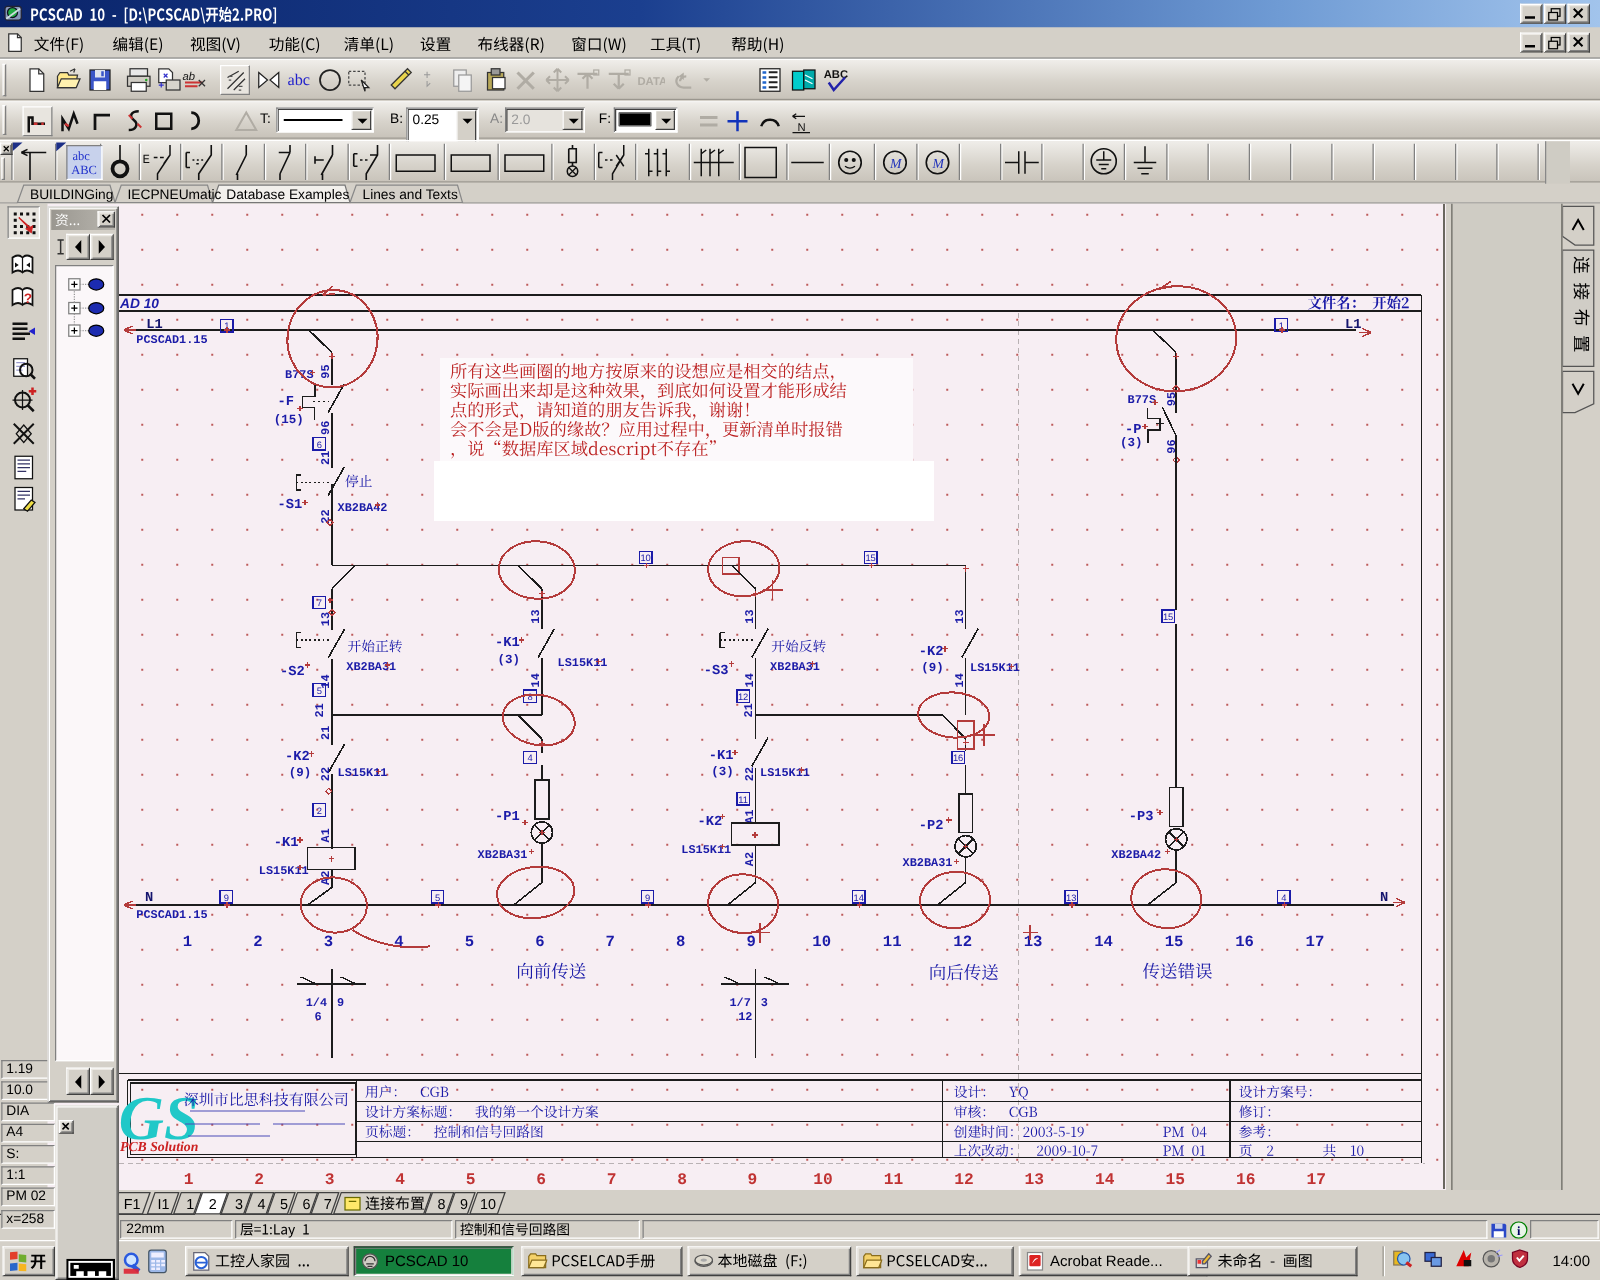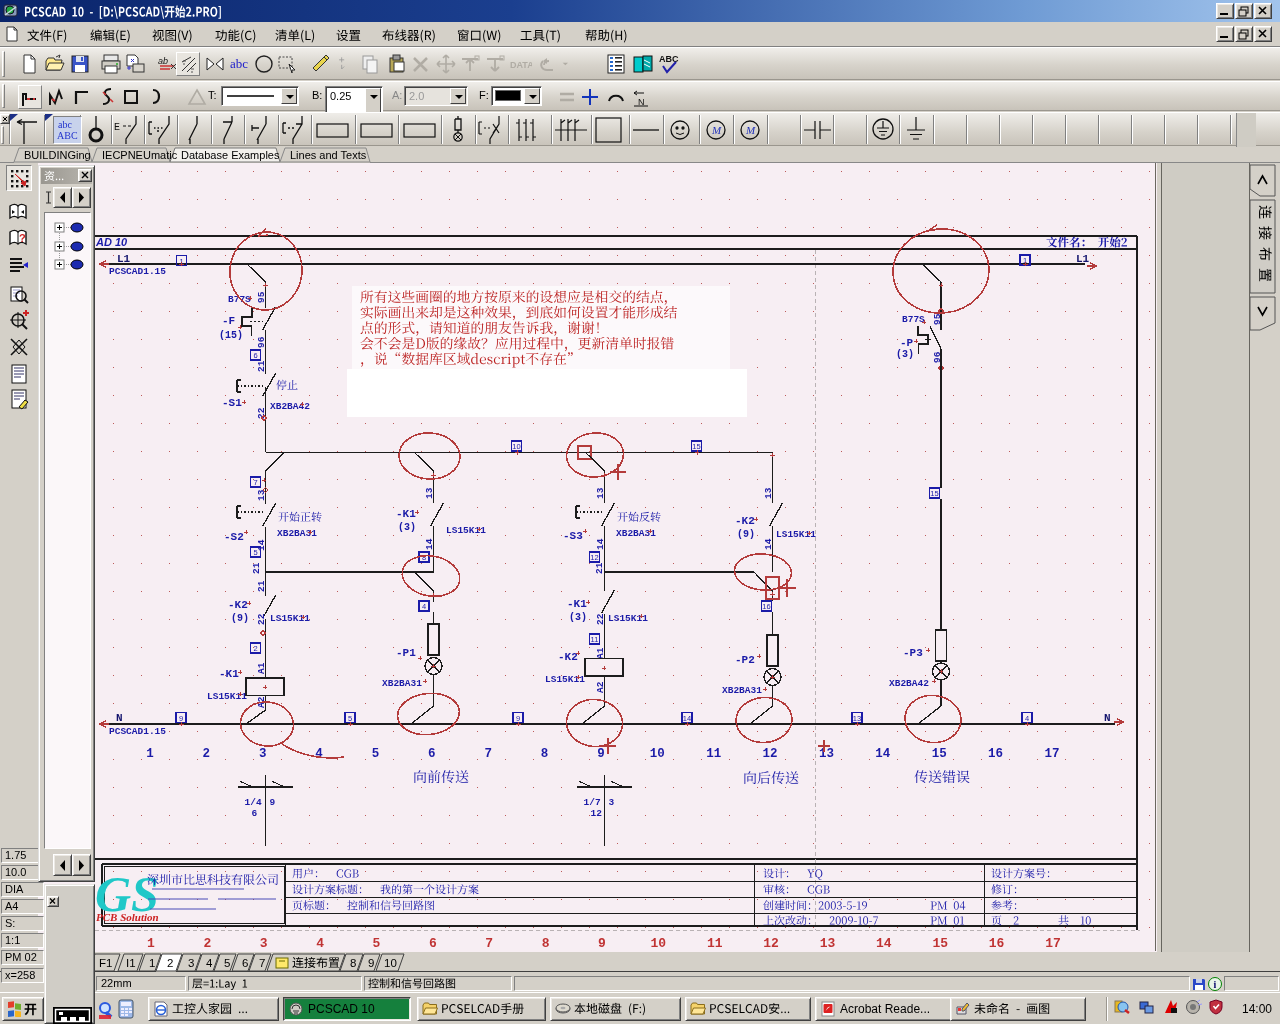--- a/index.html
+++ b/index.html
@@ -119,21 +119,21 @@
       </svg>
     </div>
     <div class="ticon" style="left:123px;">
       <svg width="24" height="24" viewBox="0 0 24 24">
         <path d="M4 3 h8 l3 3 v8 h-11 z" fill="#fff" stroke="#333"></path>
         <path d="M8 7 l3 3 m0 -3 l-3 3" stroke="#33c"></path>
         <rect x="10" y="12" width="11" height="8" fill="#d8d4cc" stroke="#333"></rect>
         <path d="M4 16 l4 0 m-2 -2 l0 4" stroke="#33c"></path>
       </svg>
     </div>
-    <div class="ticon" style="left:156px;text-align:center;">
+    <div class="ticon" style="left:144px;text-align:center;">
       <svg width="24" height="24" viewBox="0 0 24 24">
         <text x="2" y="12" font-size="9" font-style="italic" fill="#111">ab</text>
         <path d="M4 14 l14 0 m-14 3 l10 0" stroke="#c33" stroke-width="1.5"></path>
         <path d="M15 12 l5 5 m0 -5 l-5 5" stroke="#333"></path>
       </svg>
     </div>
     <div class="ticon" style="left:176px;background:#e8e5df;border:1px solid;border-color:#fff #808080 #808080 #fff;">
       <svg width="24" height="24" viewBox="0 0 24 24">
         <g stroke="#333">
           <path d="M5 18 L18 5 m-13 4 L14 4 m-4 15 L19 10"></path>
@@ -984,21 +984,21 @@
       <rect x="0" y="0" width="39" height="17" fill="#000"></rect>
       <rect x="2.5" y="2.5" width="34" height="12" fill="none" stroke="#fff" stroke-width="1.5"></rect>
       <rect x="8" y="10" width="6" height="4" fill="#fff"></rect>
       <rect x="17" y="10" width="6" height="4" fill="#fff"></rect>
       <rect x="26" y="10" width="6" height="4" fill="#fff"></rect>
       <rect x="6" y="5" width="4" height="3" fill="#fff"></rect>
     </svg>
 </div>
 
 <div id="statusstack">
- <div class="scell">1.75</div>
+ <div class="scell">1.19</div>
  <div class="scell">10.0</div>
  <div class="scell">DIA</div>
  <div class="scell">A4</div>
  <div class="scell">S:</div>
  <div class="scell">1:1</div>
  <div class="scell">PM 02</div>
  <div class="scell" style="margin-top:3px">x=258</div>
 </div>
 
 <div id="pagetabs">

